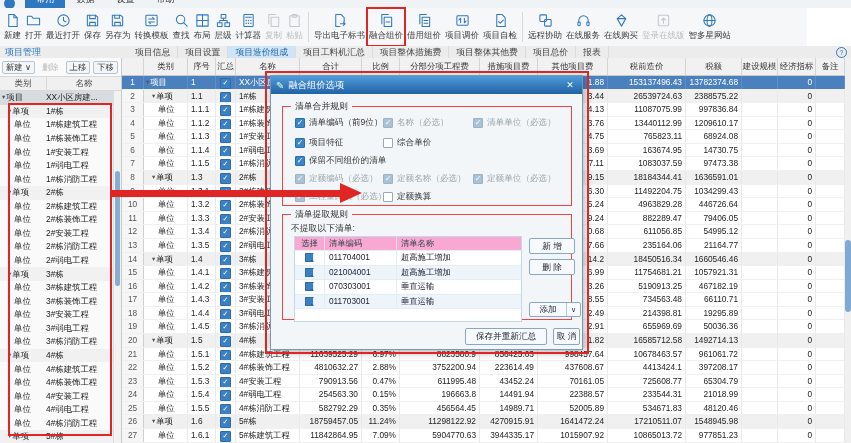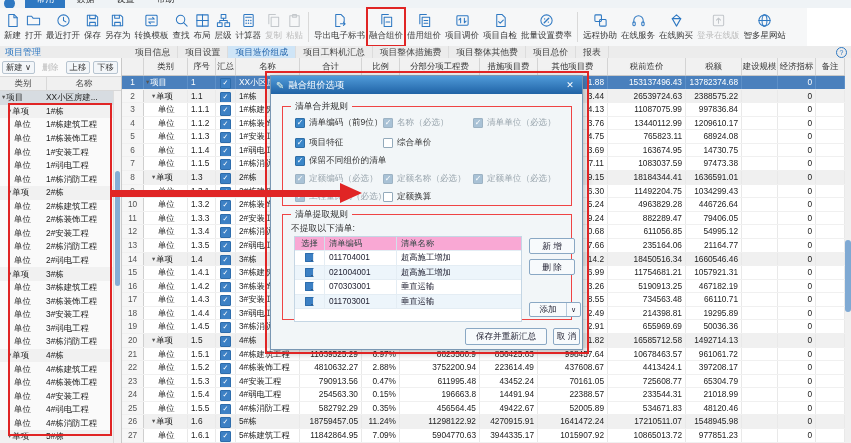--- a/index.html
+++ b/index.html
@@ -268,29 +268,20 @@
         </div>
         <div class="tb-item">
           <div class="tb-icon">
             <svg viewBox="0 0 16 16">
               <path d="M4 1.5h5.5L13 5v9.5H4z"></path>
               <path d="M6 9.2l1.7 1.7 3.3-3.4"></path>
             </svg>
           </div>
           <div class="tb-label">项目自检</div>
         </div>
-        <div class="tb-item">
-          <div class="tb-icon">
-            <svg viewBox="0 0 16 16">
-              <circle cx="8" cy="8" r="6"></circle>
-              <path d="M5.6 10.4l4.8-4.8M6 6.3h.01M10 9.7h.01" stroke-width="1.5"></path>
-            </svg>
-          </div>
-          <div class="tb-label">批量设置费率</div>
-        </div>
         <div class="tb-sep"></div>
         <div class="tb-item">
           <div class="tb-icon">
             <svg viewBox="0 0 16 16">
               <rect x="2" y="2" width="7" height="7" rx="1"></rect>
               <rect x="7" y="7" width="7" height="7" rx="1"></rect>
             </svg>
           </div>
           <div class="tb-label">远程协助</div>
         </div>
@@ -950,21 +941,21 @@
         <div class="mcell c0">25</div>
         <div class="mcell c1" style="padding-left: 14px;"><span>单位</span></div>
         <div class="mcell c2">1.5.5</div>
         <div class="mcell c3">
           <div class="chk">✓</div>
         </div>
         <div class="mcell c4">4#栋消防工程</div>
         <div class="mcell num c5">582792.29</div>
         <div class="mcell num c6">0.35%</div>
         <div class="mcell num c7">456564.45</div>
-        <div class="mcell num c8">49422.67</div>
+        <div class="mcell num c8">14989.71</div>
         <div class="mcell num c9">52005.89</div>
         <div class="mcell num c10">534671.83</div>
         <div class="mcell num c11">48120.46</div>
         <div class="mcell num c12"></div>
         <div class="mcell num c13">0</div>
         <div class="mcell num c14"></div>
       </div>
       <div class="mrow shade">
         <div class="mcell c0">26</div>
         <div class="mcell c1" style="padding-left: 8px;"><span class="tri">▾</span><span>单项</span></div>

